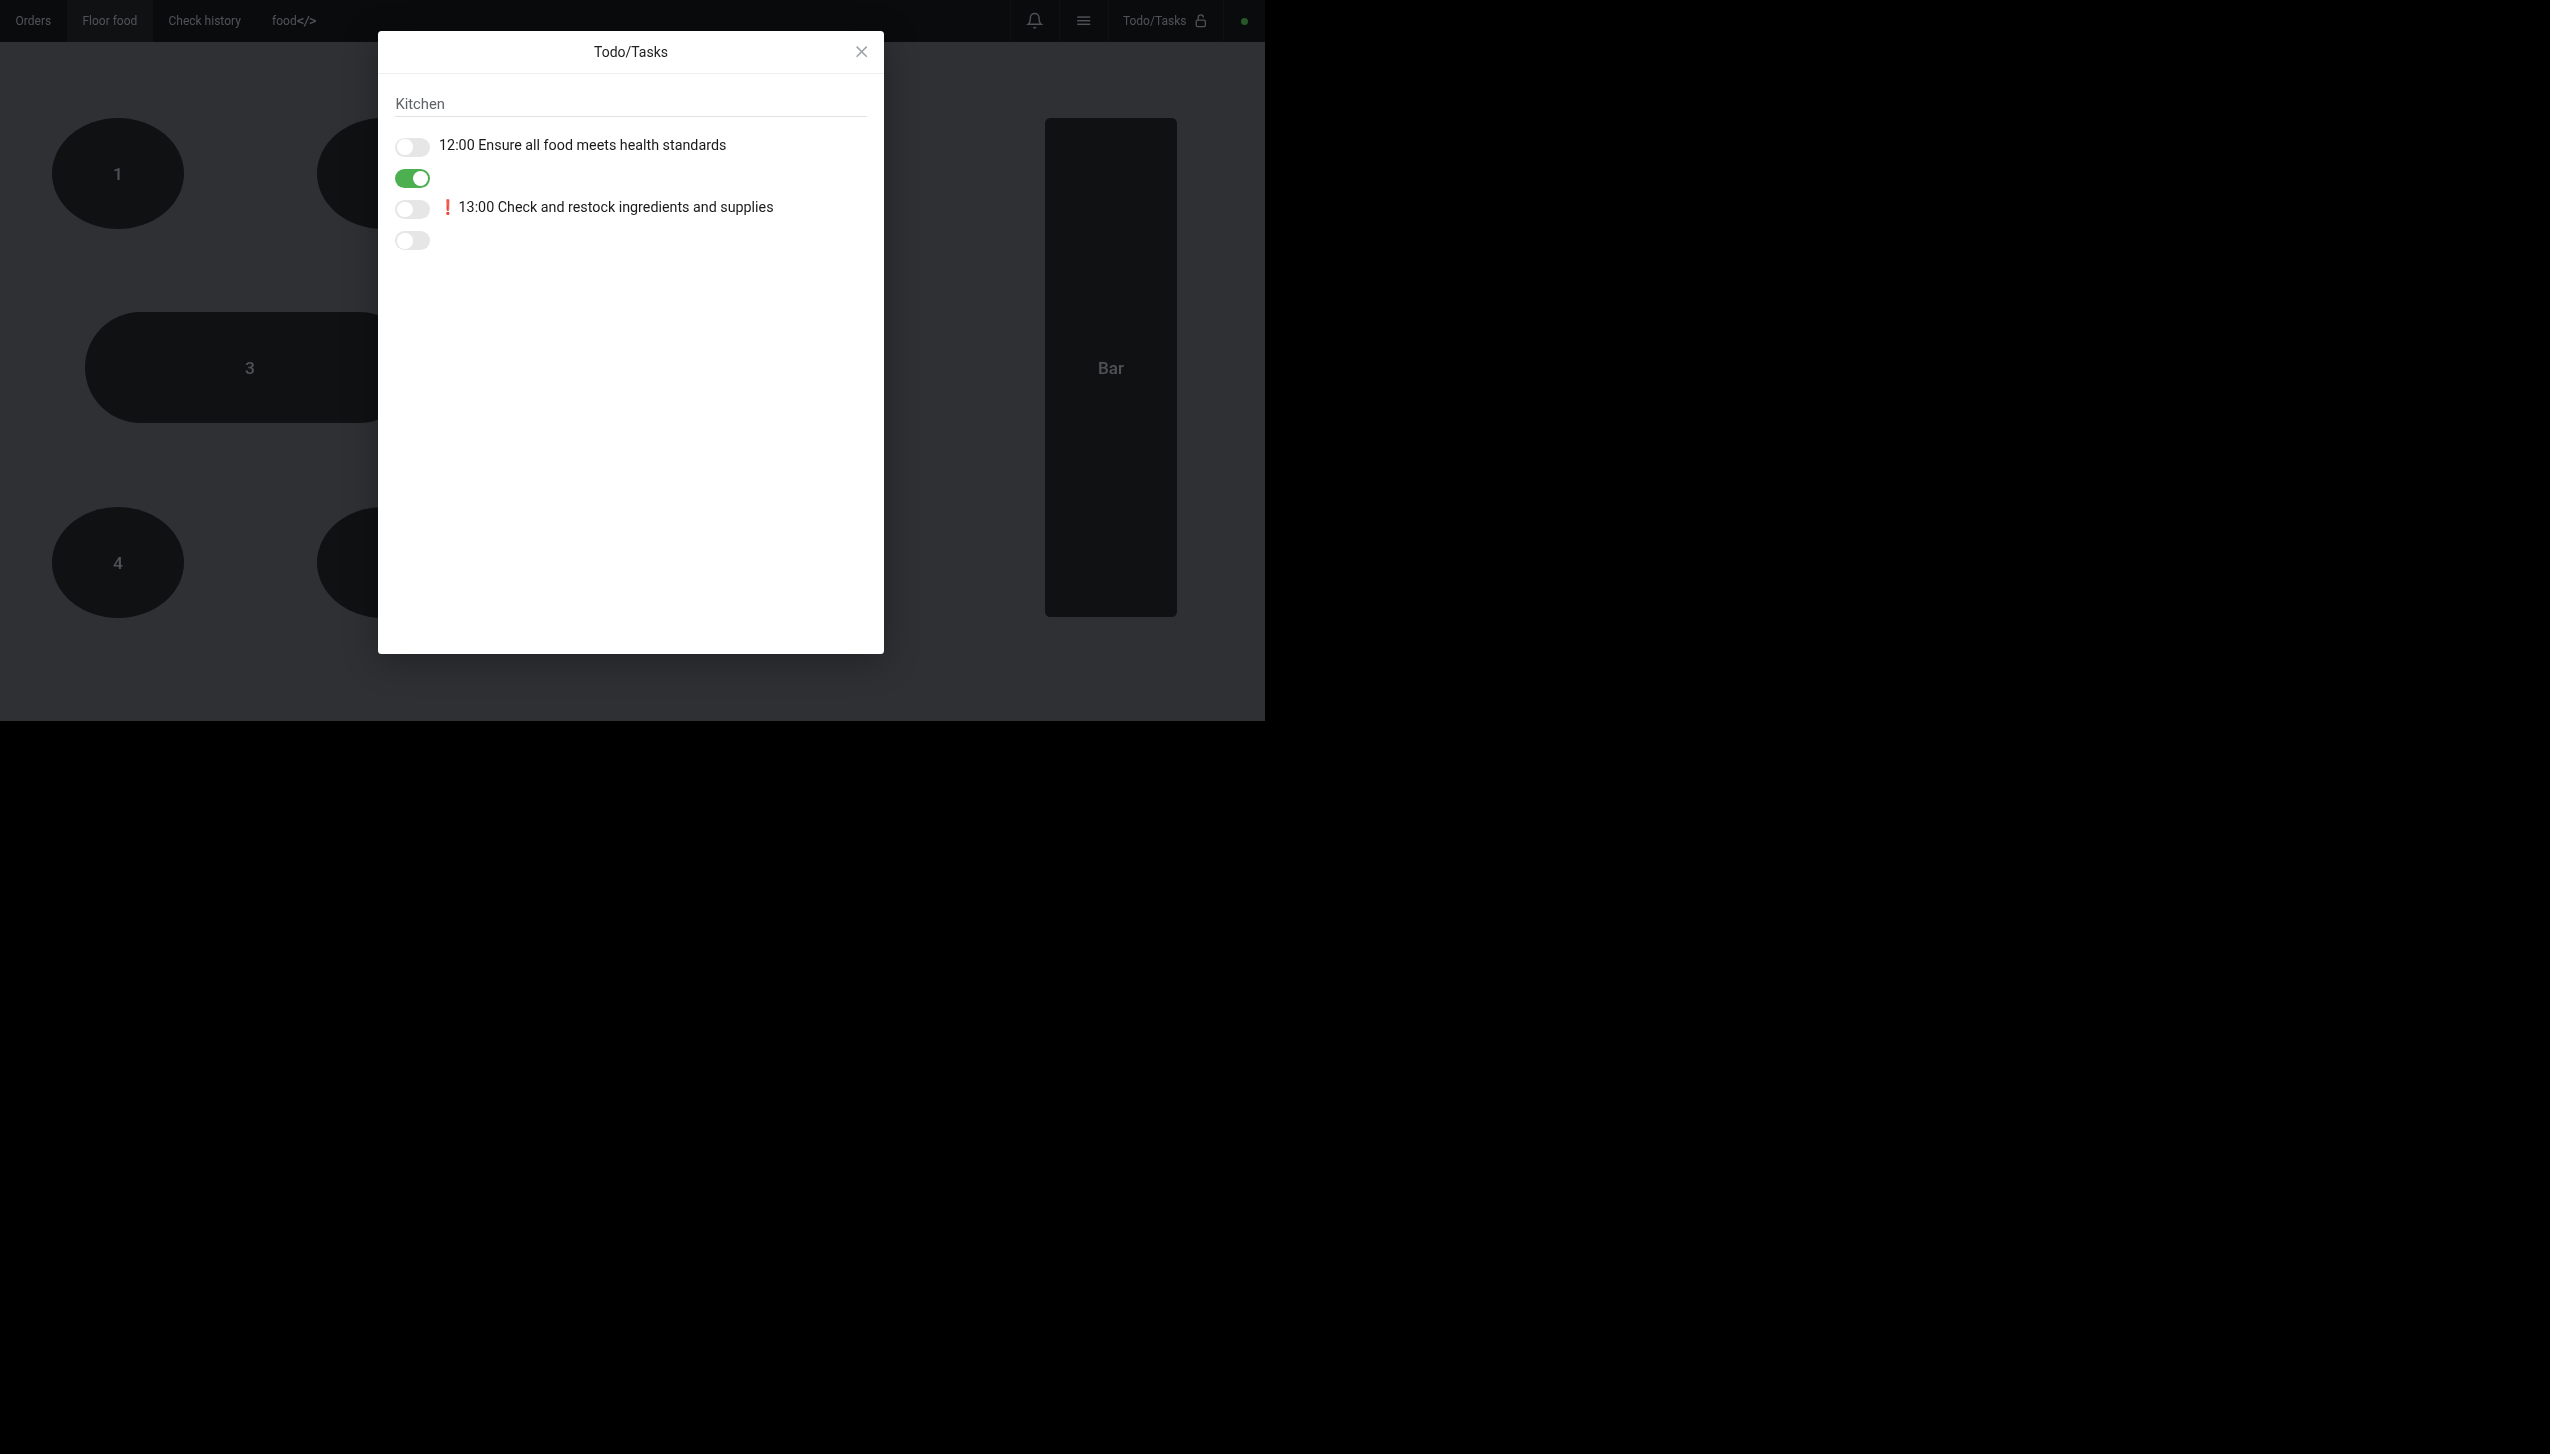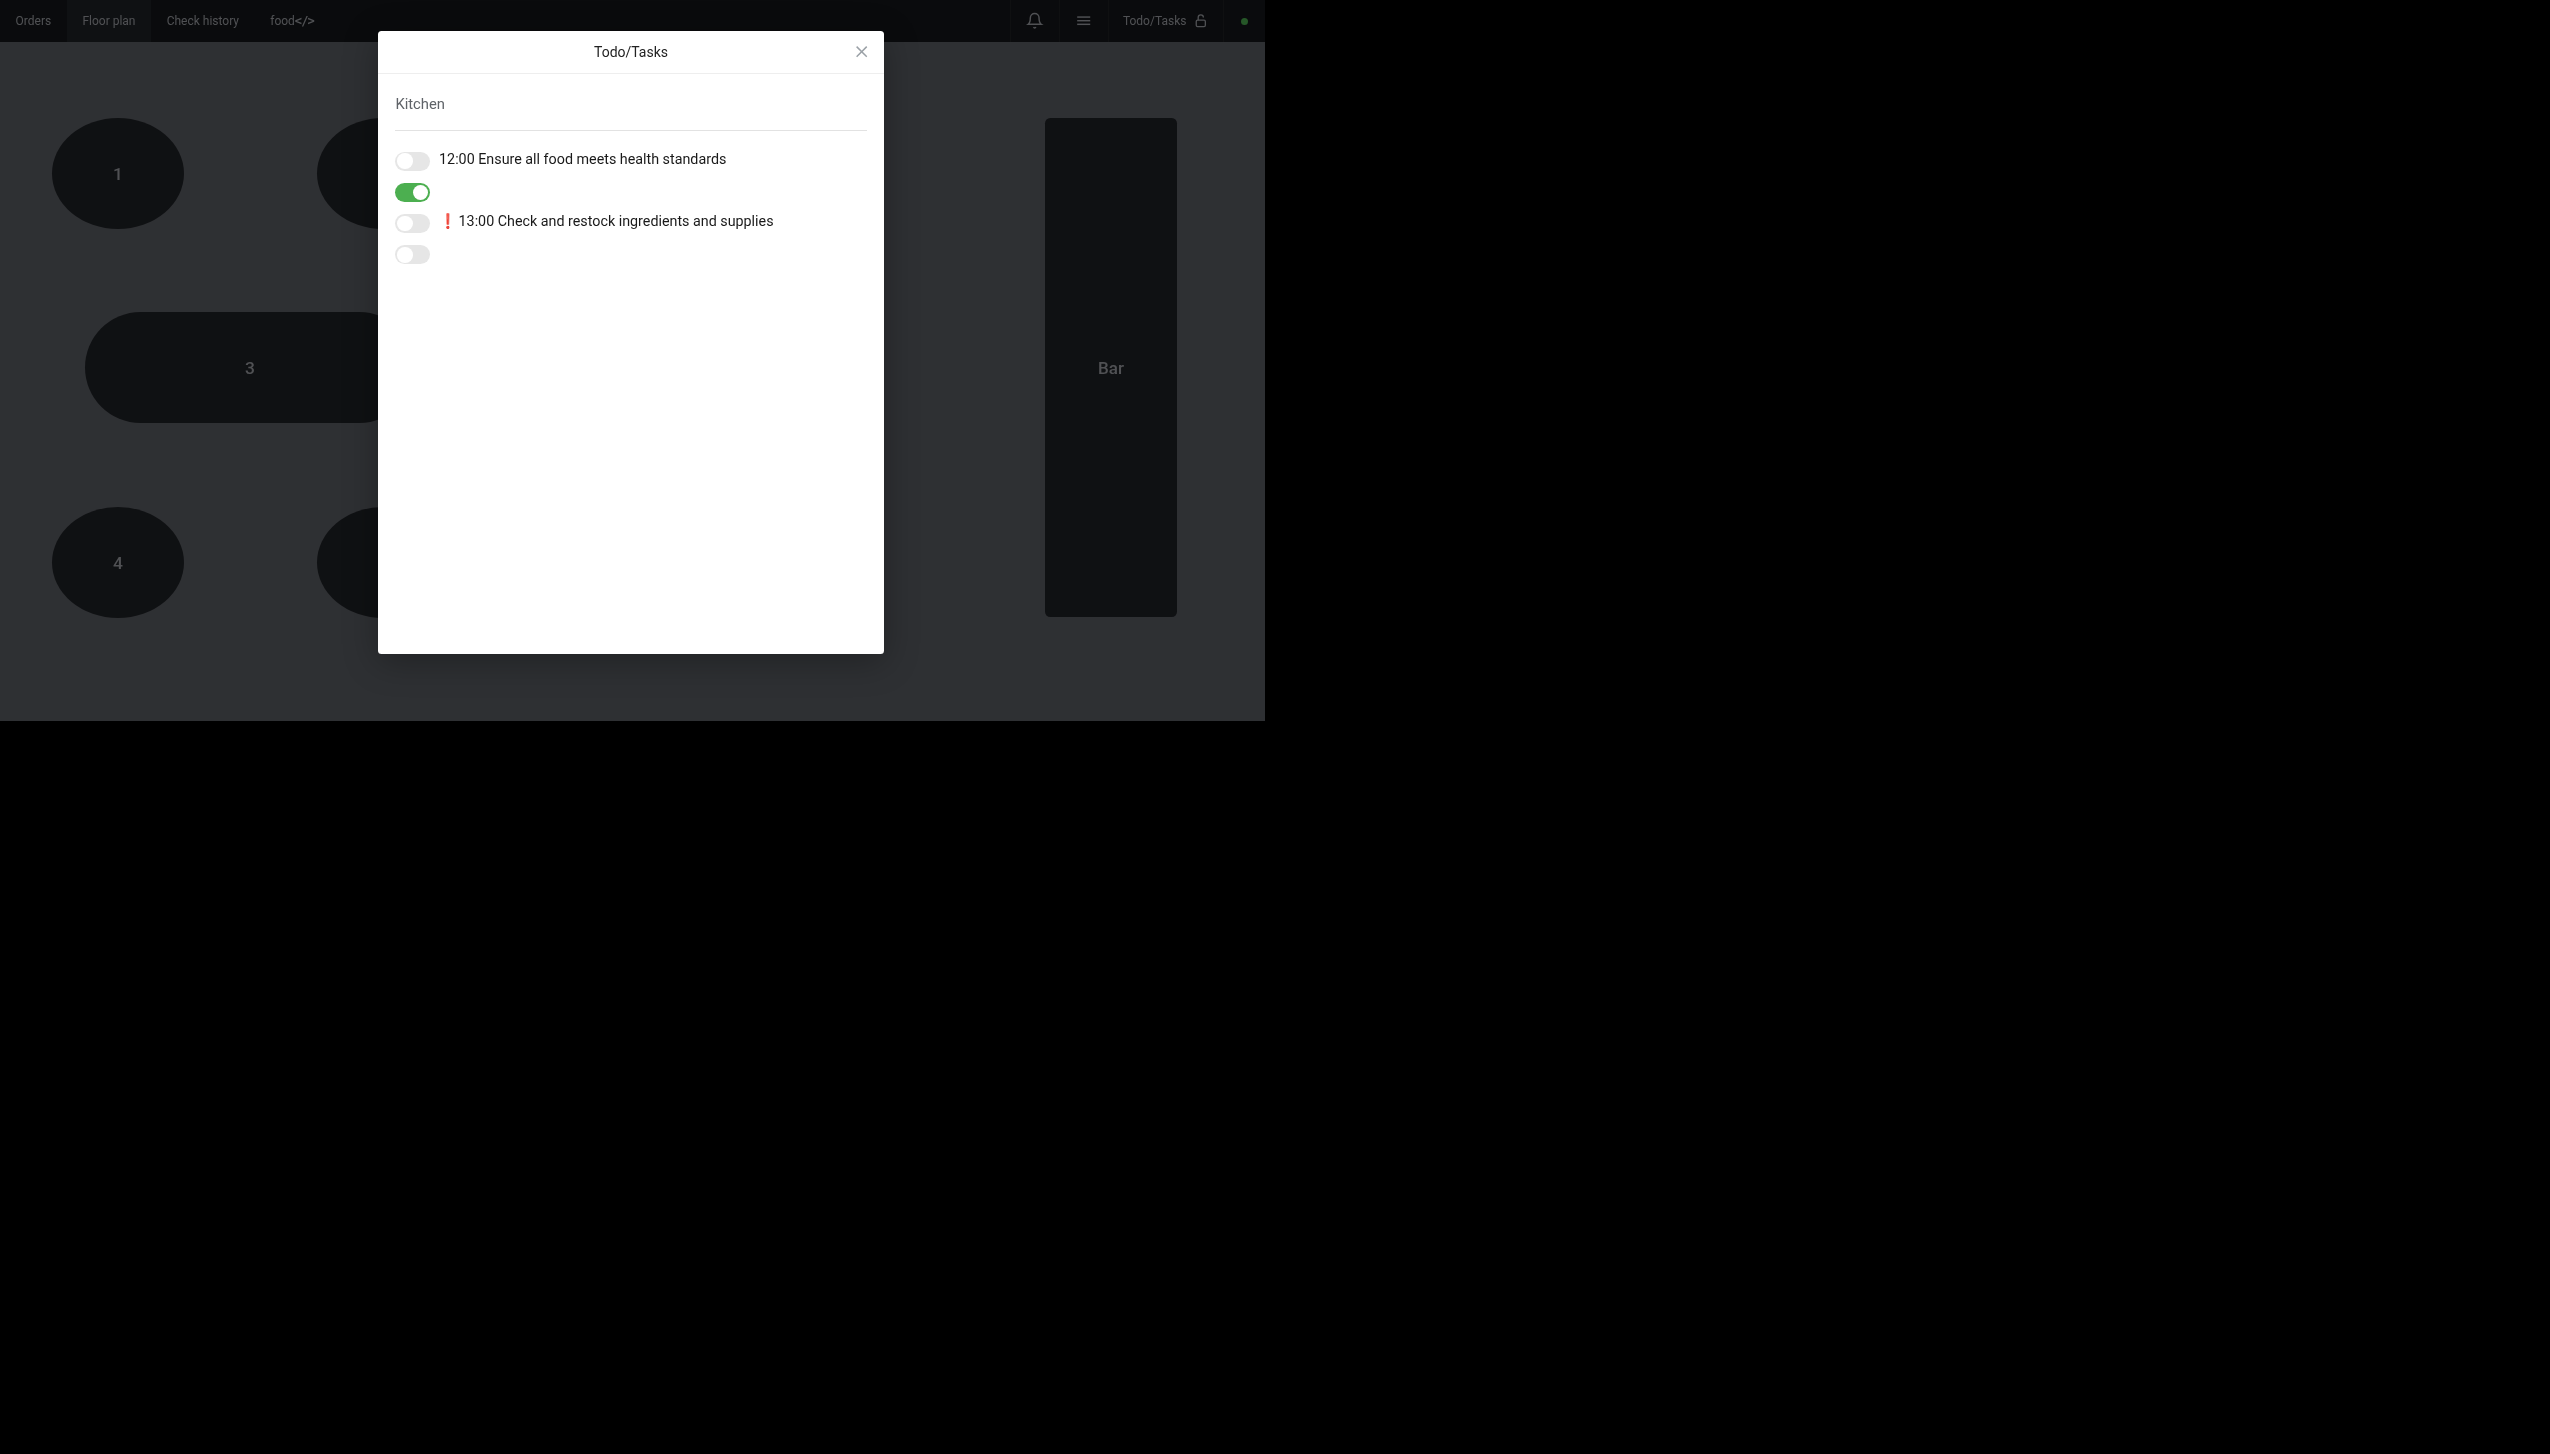--- a/index.html
+++ b/index.html
@@ -157,21 +157,21 @@
   }
   .modal-body {
     padding: 21px 17.4px 17.4px 17.4px;
     flex: 1;
     overflow-y: auto;
   }
   .section-title {
     font-size: 14.8px;
     color: #5f6368;
     font-weight: 400;
-    padding-bottom: 17px;
+    padding-bottom: 3px;
     border-bottom: 0.9px solid #e2e2e2;
     margin-bottom: 15.6px;
   }
   .task-row {
     display: flex;
     align-items: flex-start;
     gap: 8.7px;
     padding: 3.5px 0 7px 0;
     font-size: 14.3px;
     line-height: 1.3;
@@ -206,21 +206,21 @@
 <body>
 
 <div class="app">
 
   <div class="topbar">
     <div class="nav-left" id="nav-left-mount">
         <div class="nav-item">
           <span>Orders</span>
         </div>
         <div class="nav-item active">
-          <span>Floor plan</span>
+          <span>Floor food</span>
         </div>
         <div class="nav-item">
           <span>Check history</span>
         </div>
         <div class="nav-item">
           <span>food</span>
           <span class="code-icon">&lt;/&gt;</span>
         </div>
       </div>
     <div class="nav-right">

